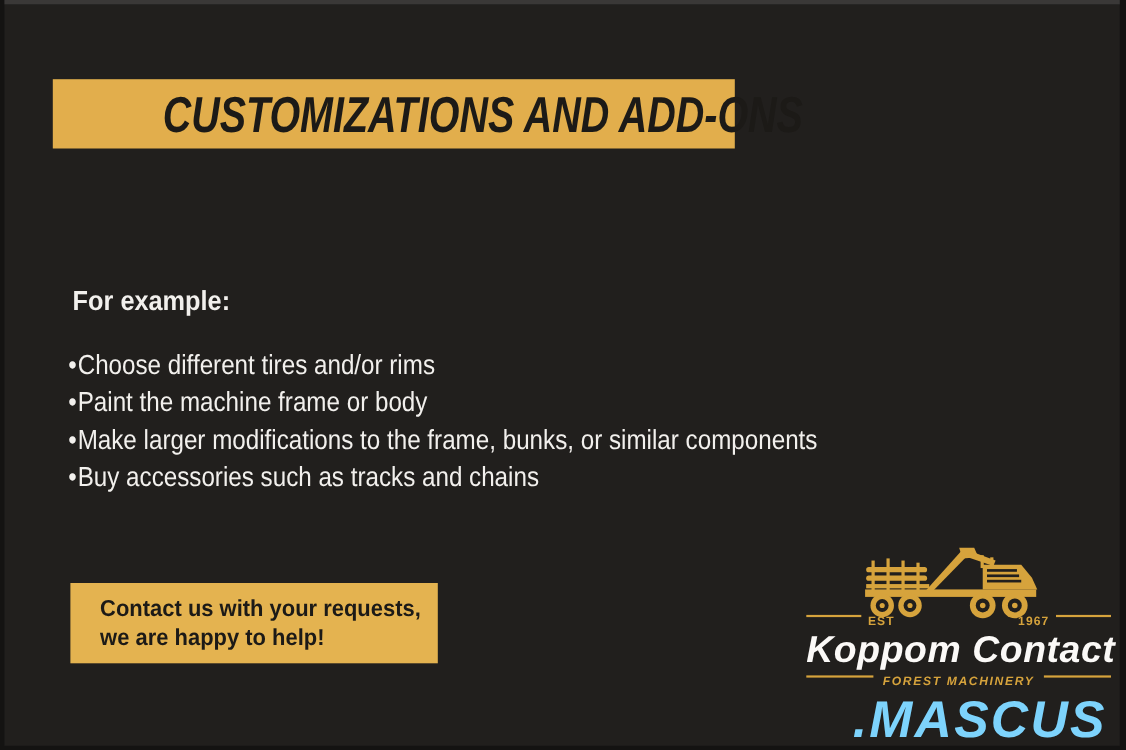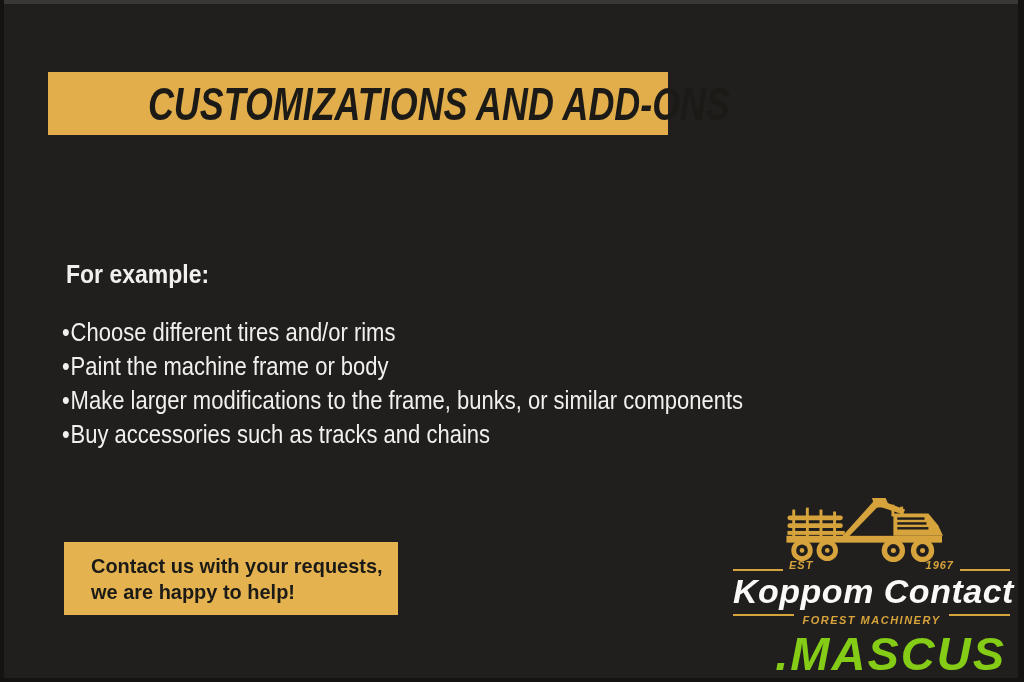--- a/index.html
+++ b/index.html
@@ -48,51 +48,50 @@
   .bullet-list li{height:34px;white-space:nowrap;}
   .bullet-list .cond{transform:scaleX(0.88);}
   .bullet-mark{margin-right:1px;}
 
   .contact-box{
     position:absolute;left:60px;top:526px;width:334px;height:73px;
     background:#E4B350;color:#1C1A17;
     font-size:21px;font-weight:700;line-height:26px;
     padding-top:11px;padding-left:27px;box-sizing:border-box;
     white-space:nowrap;
-    margin-top:12px;
   }
   .contact-box .cond{transform:scaleX(0.95);}
 
   .logo{
     position:absolute;left:729px;top:491px;width:277px;
     color:#D6A33C;
   }
   .logo-machine{display:block;margin:0 auto;}
   .est-row{
-    display:flex;align-items:flex-end;margin-top:-6px;
-    font-size:11px;font-weight:700;font-style:italic;letter-spacing:1px;
+    display:flex;align-items:flex-start;margin-top:-6px;
+    font-size:11px;font-weight:700;letter-spacing:1px;
   }
   .rule{height:2px;background:#D6A33C;}
   .rule-l{width:50px;margin-right:6px;}
   .rule-r{width:50px;margin-left:6px;}
   .est-gap{flex:1;}
   .logo-name{
     text-align:center;color:#FBF9F7;font-size:34px;font-weight:700;font-style:italic;
     white-space:nowrap;margin-top:1px;letter-spacing:0.5px;
   }
   .tagline-row{
     display:flex;align-items:flex-start;margin-top:3px;
     font-size:11px;font-weight:700;font-style:italic;letter-spacing:1.5px;
   }
   .tagline-row .rule{flex:1;}
   .tagline-text{margin:0 8px;white-space:nowrap;}
 
   .watermark{
     position:absolute;right:12px;top:622px;
-    color:#84cc16;font-size:47px;font-weight:700;font-style:italic;
+    color:#7dd3fc;font-size:47px;font-weight:700;font-style:italic;
     letter-spacing:2px;white-space:nowrap;text-align:center;
   }
 </style>
 </head>
 <body>
 
 <div class="page">
   <div class="top-strip"></div>
 
   <div class="banner">

